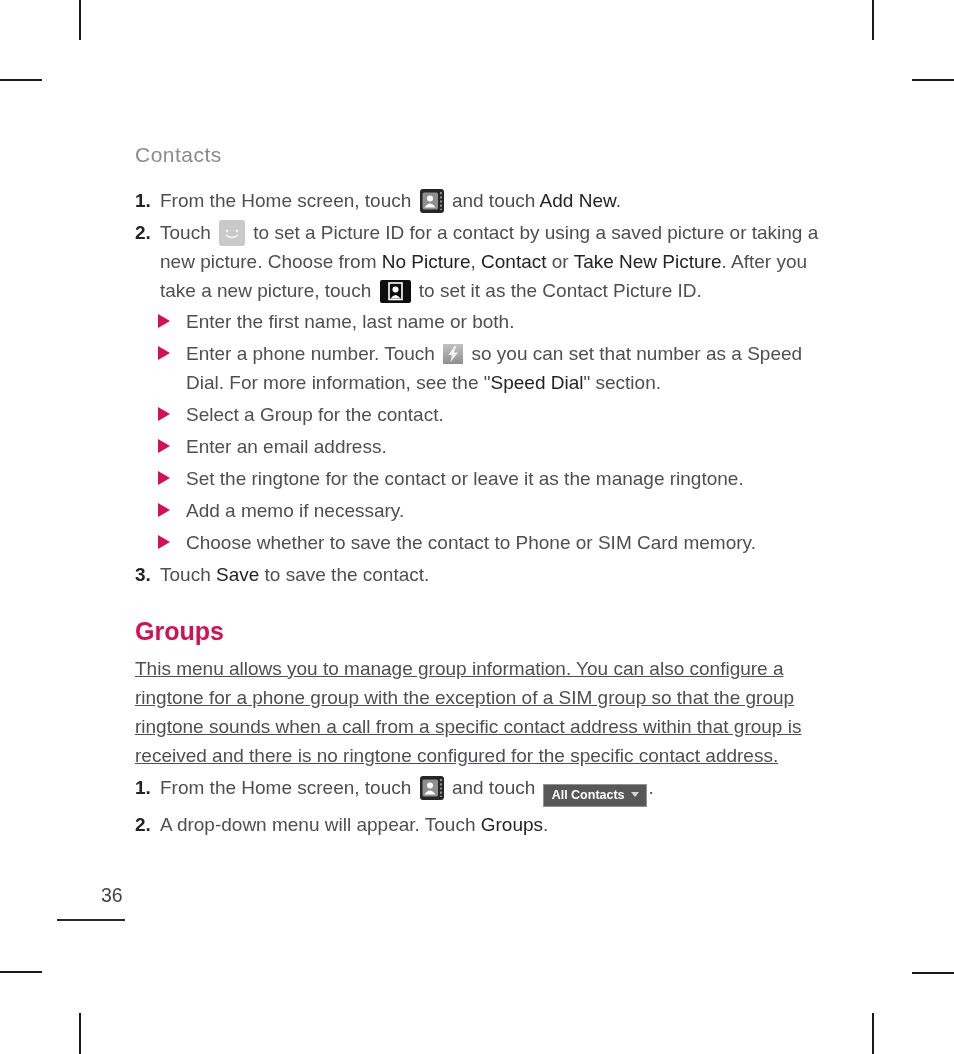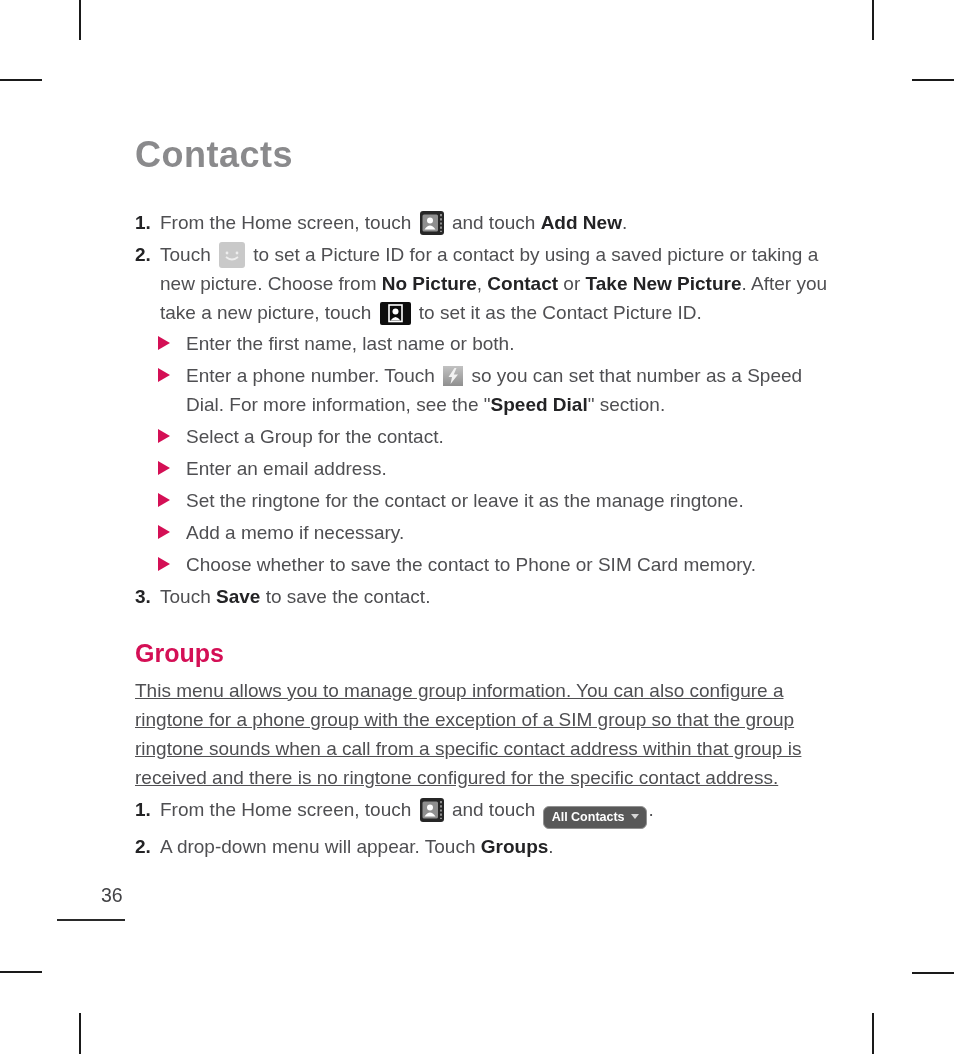--- a/index.html
+++ b/index.html
@@ -18,36 +18,36 @@
   .tl-v{left:79px;top:0;width:1.5px;height:40px;}
   .tl-h{left:0;top:79px;width:42px;height:1.5px;}
   .tr-v{left:872px;top:0;width:1.5px;height:40px;}
   .tr-h{left:912px;top:79px;width:42px;height:1.5px;}
   .bl-h{left:0;top:971px;width:42px;height:1.5px;}
   .bl-v{left:79px;top:1013px;width:1.5px;height:41px;}
   .br-h{left:912px;top:972px;width:42px;height:1.5px;}
   .br-v{left:872px;top:1013px;width:1.5px;height:41px;}
 
   .content{position:absolute;left:135px;top:138px;width:694px;}
-  h1.title{margin:0 0 36px 0;font-size:36px;line-height:34px;font-weight:bold;color:var(--title-gray);letter-spacing:.5px;}
+  h1.title{margin:0 0 14px 0;font-size:21px;line-height:34px;font-weight:normal;color:var(--title-gray);letter-spacing:.5px;}
   .steps{margin:0;padding:0;list-style:none;font-size:19px;line-height:29px;}
   .step{position:relative;padding-left:25px;margin:0 0 3px 0;}
   .num{position:absolute;left:0;top:0;font-weight:bold;color:var(--bold);}
-  b{font-weight:bold;color:var(--bold);text-align:center;}
+  b{font-weight:normal;color:var(--bold);text-align:center;}
   .bullets{margin:2px 0 0 -2px;padding:0;list-style:none;}
   .bullet{position:relative;padding-left:28px;margin:0 0 3px 0;}
   .tri{position:absolute;left:0;top:7px;width:0;height:0;
        border-left:12px solid var(--accent);border-top:7px solid transparent;border-bottom:7px solid transparent;}
   h2.groups{margin:28px 0 0 0;font-size:25px;line-height:28px;font-weight:bold;color:var(--accent);}
   p.para{margin:9px 0 0 0;font-size:19px;line-height:29px;text-decoration:underline;}
   .steps2{margin-top:3px;}
   .icon{display:inline-block;vertical-align:-6px;margin:0 3px;}
   .icon-bolt{vertical-align:-4px;}
   .ac-btn{display:inline-block;vertical-align:-5px;margin:0 2px;background:#585858;border:1px solid #919191;
-          border-radius:6px;color:#ffffff;font-size:12.5px;line-height:18px;padding:1px 7px 2px 8px;font-weight:bold;}
+          border-radius:0;color:#ffffff;font-size:12.5px;line-height:18px;padding:1px 7px 2px 8px;font-weight:bold;}
   .ac-btn .caret{display:inline-block;width:0;height:0;margin-left:6px;vertical-align:2px;
           border-top:5px solid #d6d6d6;border-left:4.5px solid transparent;border-right:4.5px solid transparent;}
   .footer-rule{position:absolute;left:57px;top:919px;width:68px;height:1.5px;background:#2a2a2a;}
   .page-num{position:absolute;left:101px;top:884px;font-size:19.5px;color:#434346;}
 </style>
 </head>
 <body>
 
 <div class="page">
 

